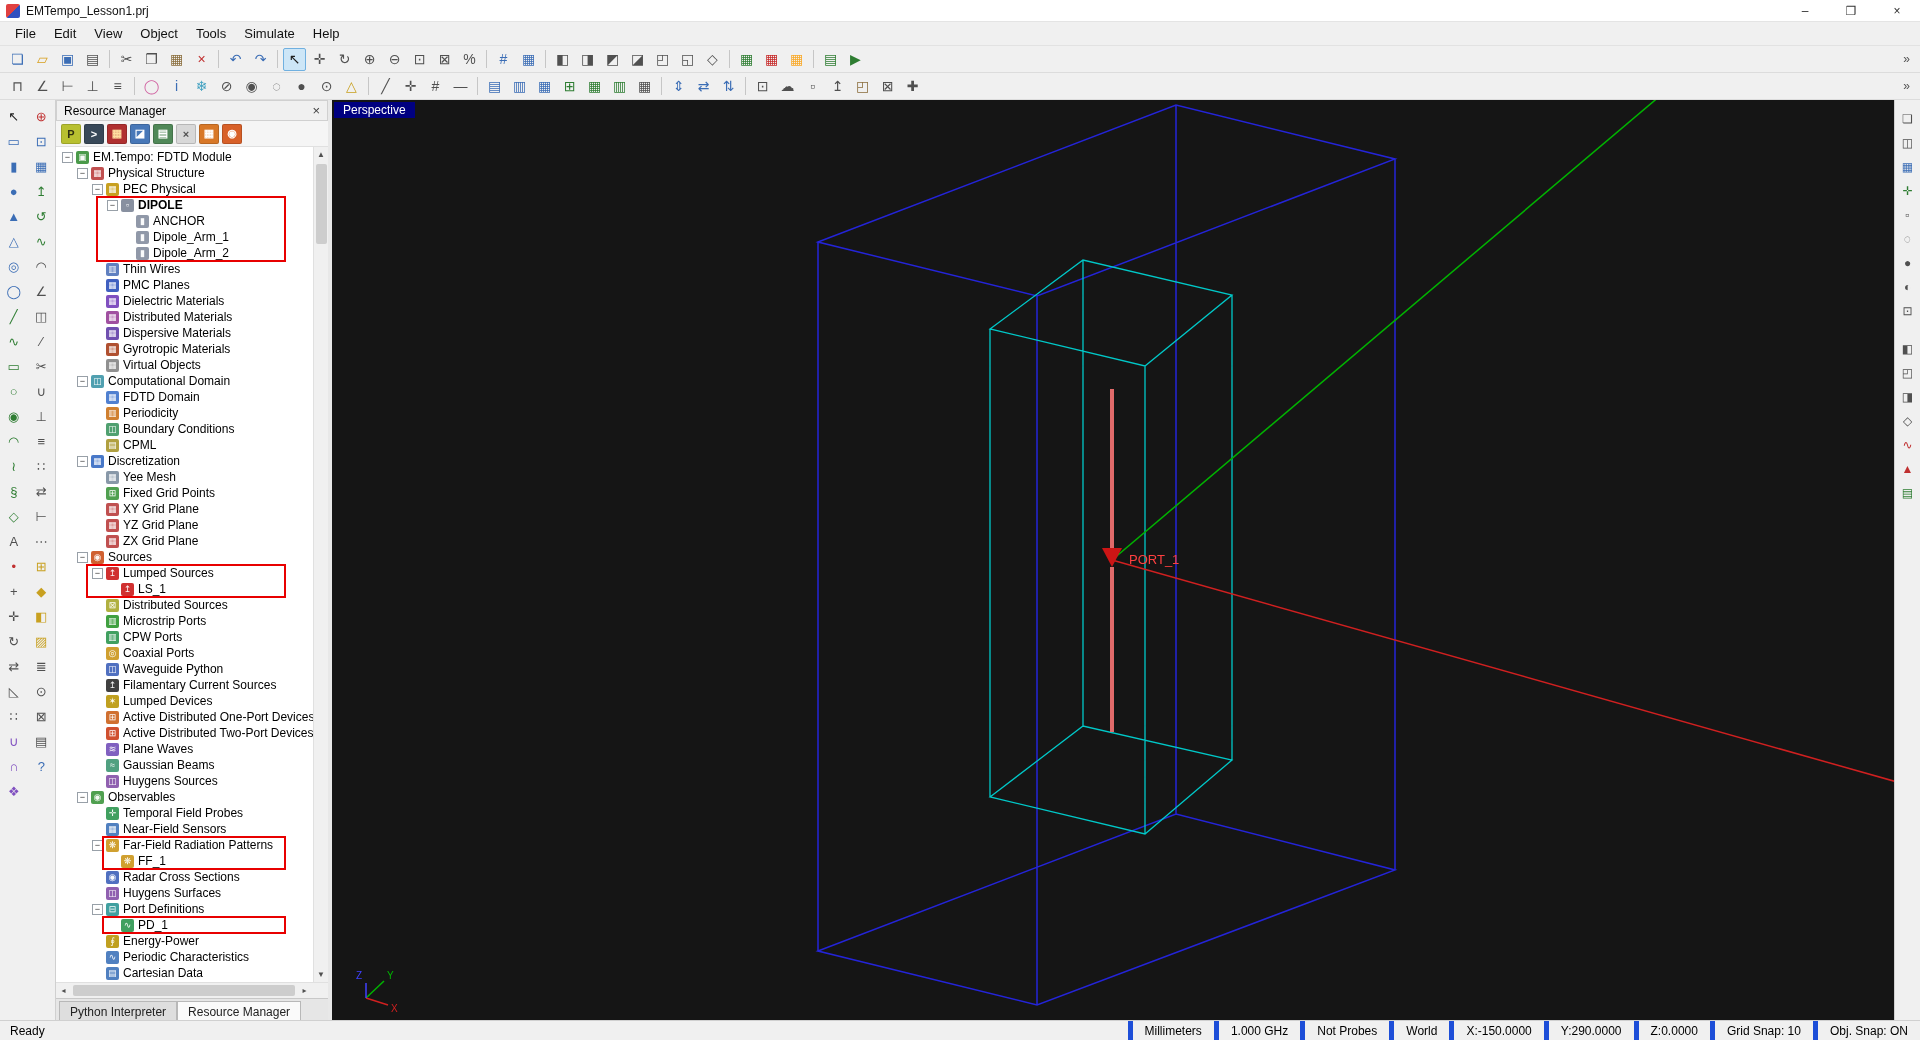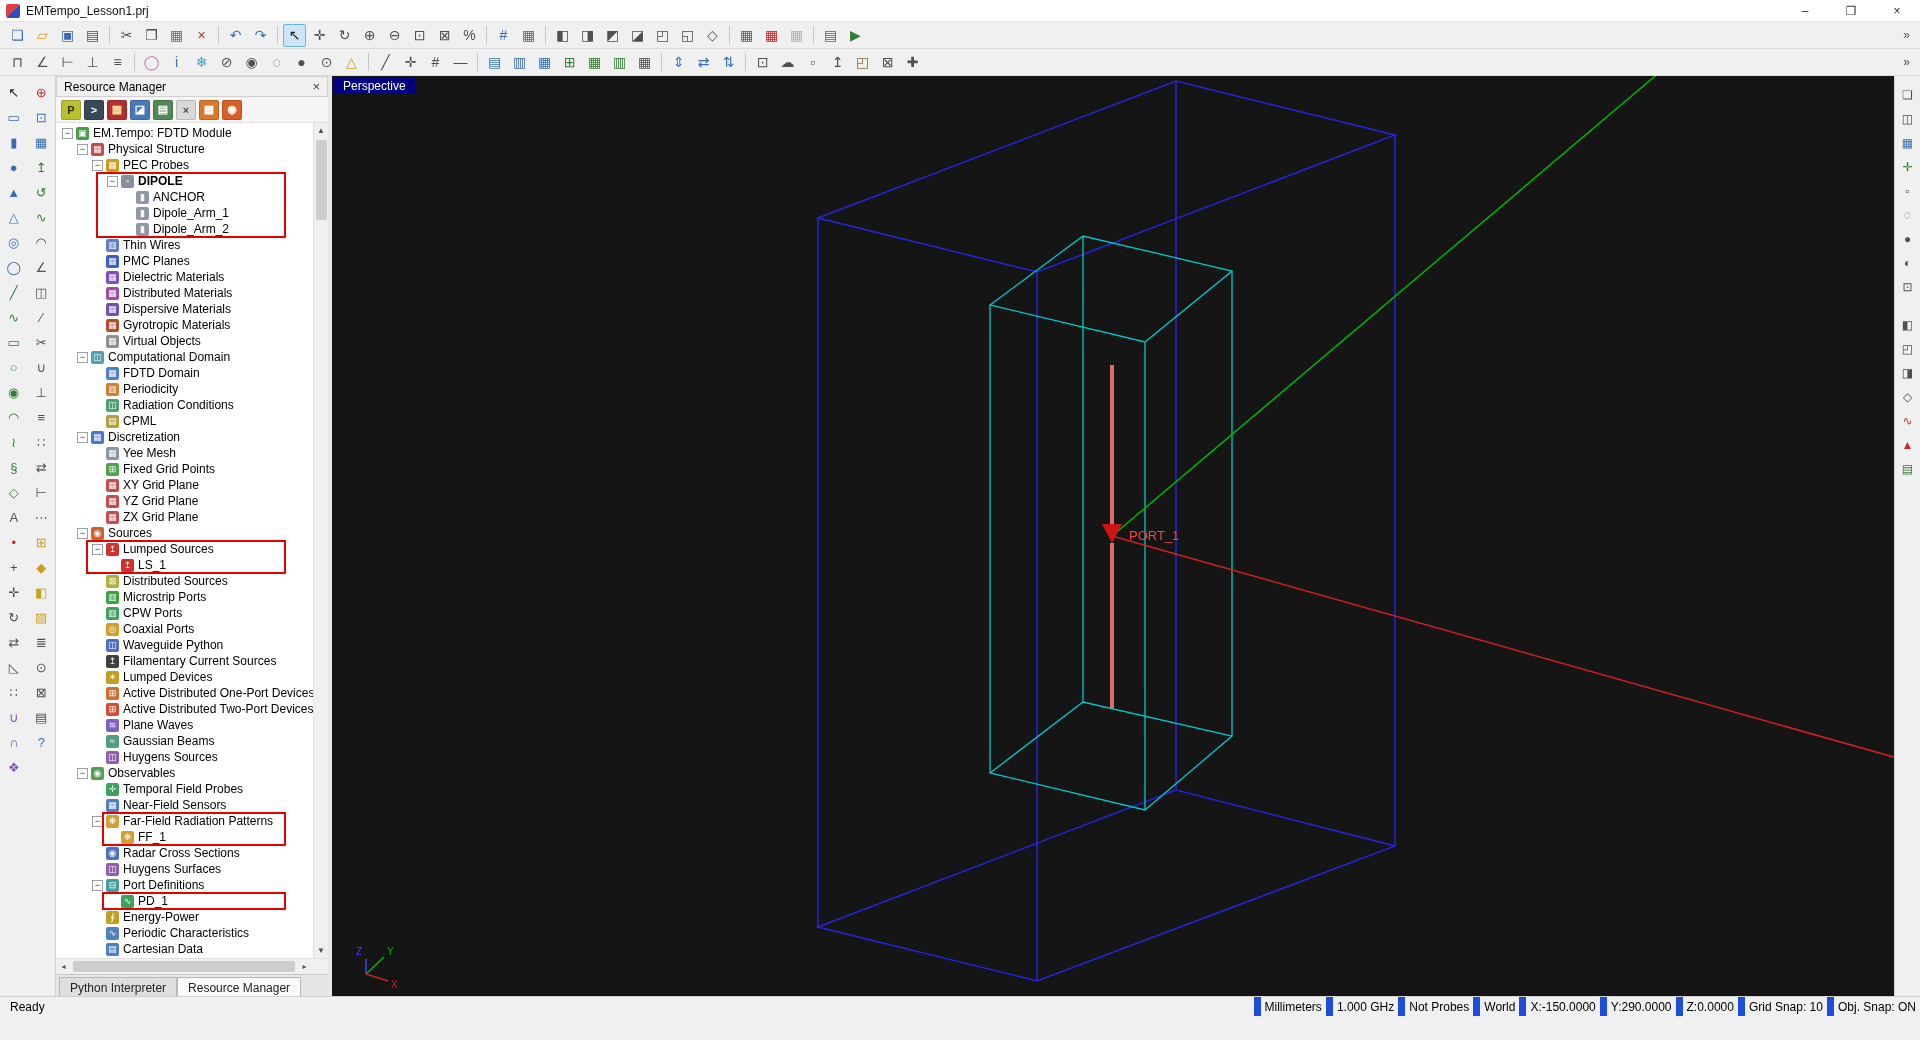--- a/index.html
+++ b/index.html
@@ -56,37 +56,46 @@
   .viewport svg{position:absolute;inset:0;width:100%;height:100%}
   .persp-label{position:absolute;top:2px;left:2px;background:#000080;color:#fff;font-size:12px;padding:1px 9px;z-index:2}
   
   .right-tools{width:26px;background:#f0f0f0;border-left:1px solid #d0d0d0;display:flex;flex-direction:column;align-items:center;padding-top:8px;flex:none}
   .right-tools .tbtn{width:22px;height:22px;margin-bottom:2px}
   .right-tools .tbtn .glyph{font-size:12px}
   
   .statusbar{height:20px;background:#f0f0f0;border-top:1px solid #d0d0d0;display:flex;align-items:center;font-size:12px;flex:none}
   .sb-ready{padding:0 10px}
   .sb-fields{margin-left:auto;display:flex;height:100%;align-items:center}
-  .sb-field{padding:0 4px;border-left:7px solid #1d4ed8;height:100%;display:flex;align-items:center;white-space:nowrap}
+  .sb-field{padding:0 12px;border-left:5px solid #1d4ed8;height:100%;display:flex;align-items:center;white-space:nowrap}
 </style>
 </head>
 <body>
 
 <div class="app">
 
   <div class="titlebar">
     <span class="app-icon"></span>
     <span class="title-text">EMTempo_Lesson1.prj</span>
     <div class="win-controls">
       <div class="win-btn">–</div>
       <div class="win-btn">❐</div>
       <div class="win-btn">×</div>
     </div>
   </div>
 
+  <div class="menubar" id="menubar">
+      <div class="menu-item">File</div>
+      <div class="menu-item">Edit</div>
+      <div class="menu-item">View</div>
+      <div class="menu-item">Object</div>
+      <div class="menu-item">Tools</div>
+      <div class="menu-item">Simulate</div>
+      <div class="menu-item">Help</div>
+    </div>
   <div class="toolbar" id="toolbar1">
       <button class="tbtn">
         <span class="glyph" style="color: rgb(59, 109, 181);">❏</span>
       </button>
       <button class="tbtn">
         <span class="glyph" style="color: rgb(216, 160, 32);">▱</span>
       </button>
       <button class="tbtn">
         <span class="glyph" style="color: rgb(59, 109, 181);">▣</span>
       </button>
@@ -497,21 +506,21 @@
               <span class="tree-label">EM.Tempo: FDTD Module</span>
             </div>
             <div class="tree-row" style="padding-left: 21px;">
               <span class="expander">−</span>
               <span class="tree-icon" style="background: rgb(192, 80, 80);">▦</span>
               <span class="tree-label">Physical Structure</span>
             </div>
             <div class="tree-row" style="padding-left: 36px;">
               <span class="expander">−</span>
               <span class="tree-icon" style="background: rgb(200, 160, 32);">▦</span>
-              <span class="tree-label">PEC Probes</span>
+              <span class="tree-label">PEC Physical</span>
             </div>
             <div class="tree-row" style="padding-left: 51px;">
               <span class="expander">−</span>
               <span class="tree-icon" style="background: rgb(136, 144, 160);">▫</span>
               <span class="tree-label" style="font-weight: bold;">DIPOLE</span>
             </div>
             <div class="tree-row" style="padding-left: 66px;">
               <span class="expander-spacer"></span>
               <span class="tree-icon" style="background: rgb(144, 152, 168);">▮</span>
               <span class="tree-label">ANCHOR</span>
@@ -572,21 +581,21 @@
               <span class="tree-label">FDTD Domain</span>
             </div>
             <div class="tree-row" style="padding-left: 36px;">
               <span class="expander-spacer"></span>
               <span class="tree-icon" style="background: rgb(208, 128, 48);">▥</span>
               <span class="tree-label">Periodicity</span>
             </div>
             <div class="tree-row" style="padding-left: 36px;">
               <span class="expander-spacer"></span>
               <span class="tree-icon" style="background: rgb(80, 160, 112);">◫</span>
-              <span class="tree-label">Radiation Conditions</span>
+              <span class="tree-label">Boundary Conditions</span>
             </div>
             <div class="tree-row" style="padding-left: 36px;">
               <span class="expander-spacer"></span>
               <span class="tree-icon" style="background: rgb(176, 160, 64);">▤</span>
               <span class="tree-label">CPML</span>
             </div>
             <div class="tree-row" style="padding-left: 21px;">
               <span class="expander">−</span>
               <span class="tree-icon" style="background: rgb(72, 120, 200);">▦</span>
               <span class="tree-label">Discretization</span>

